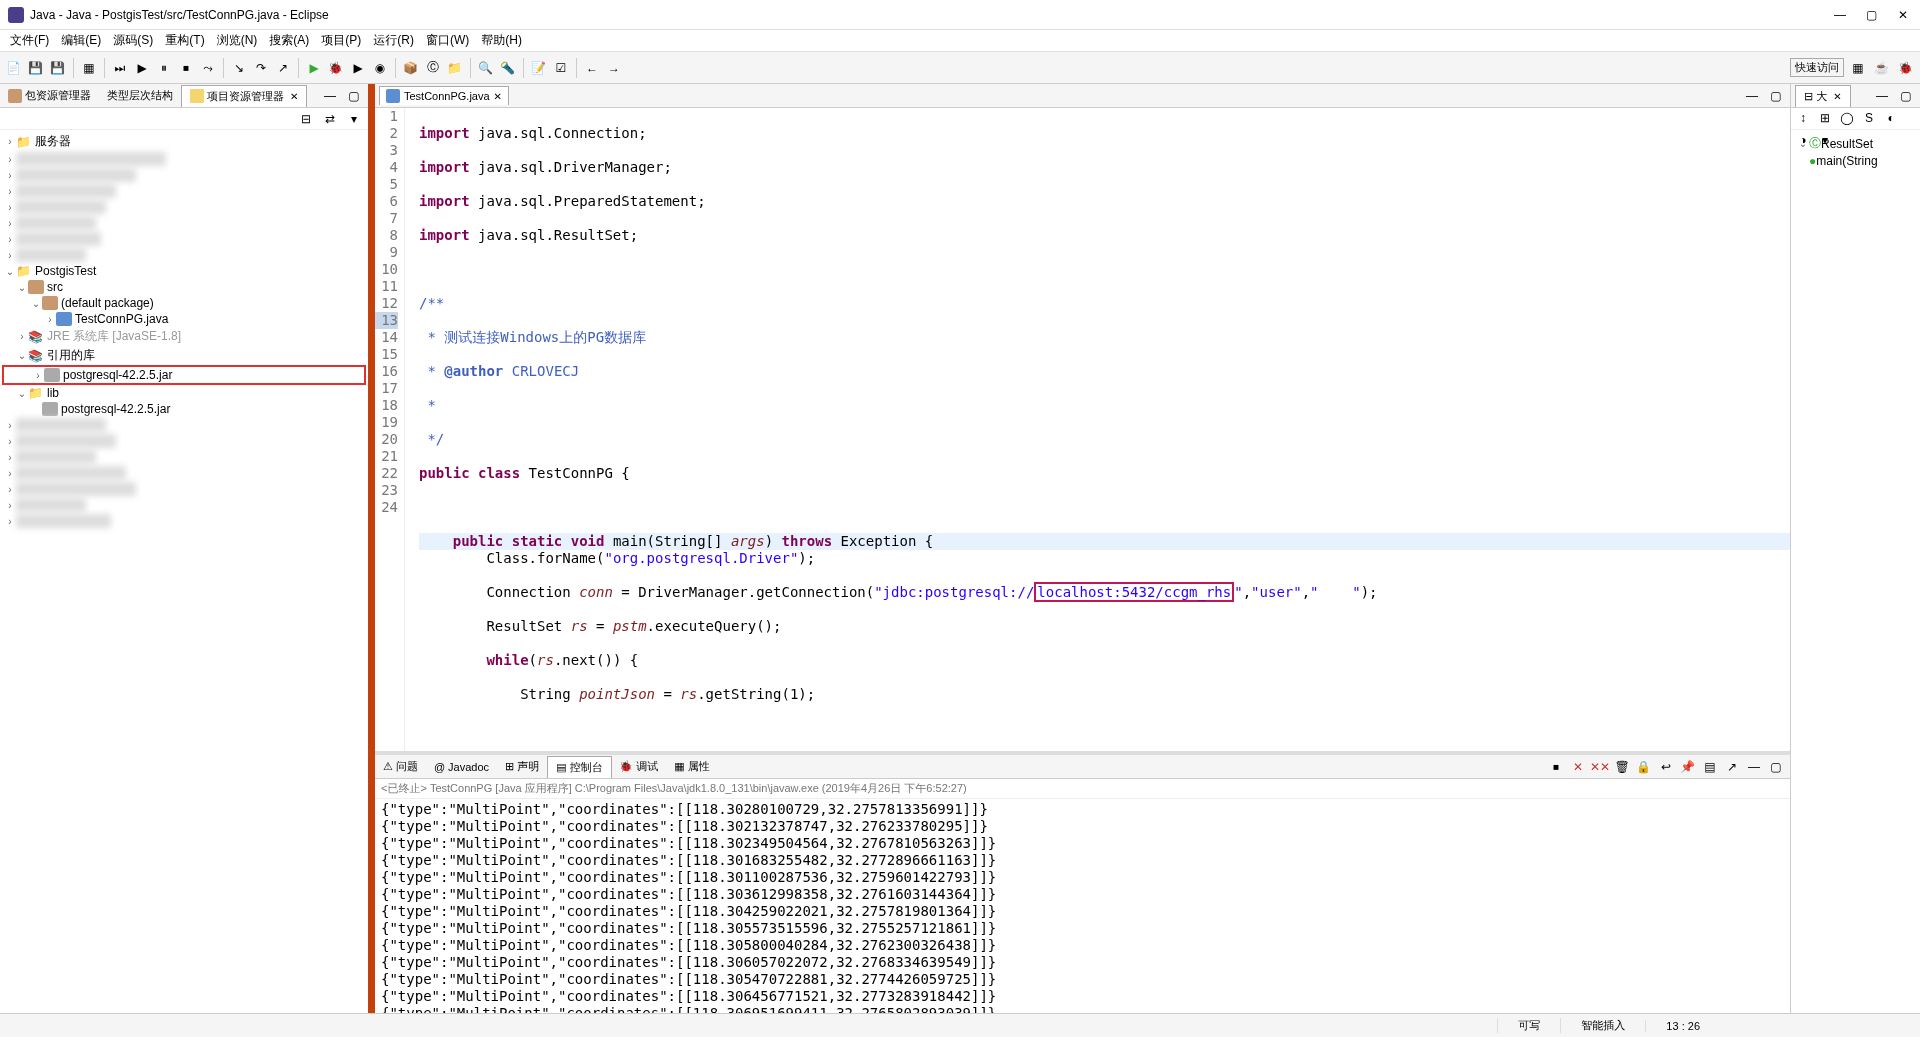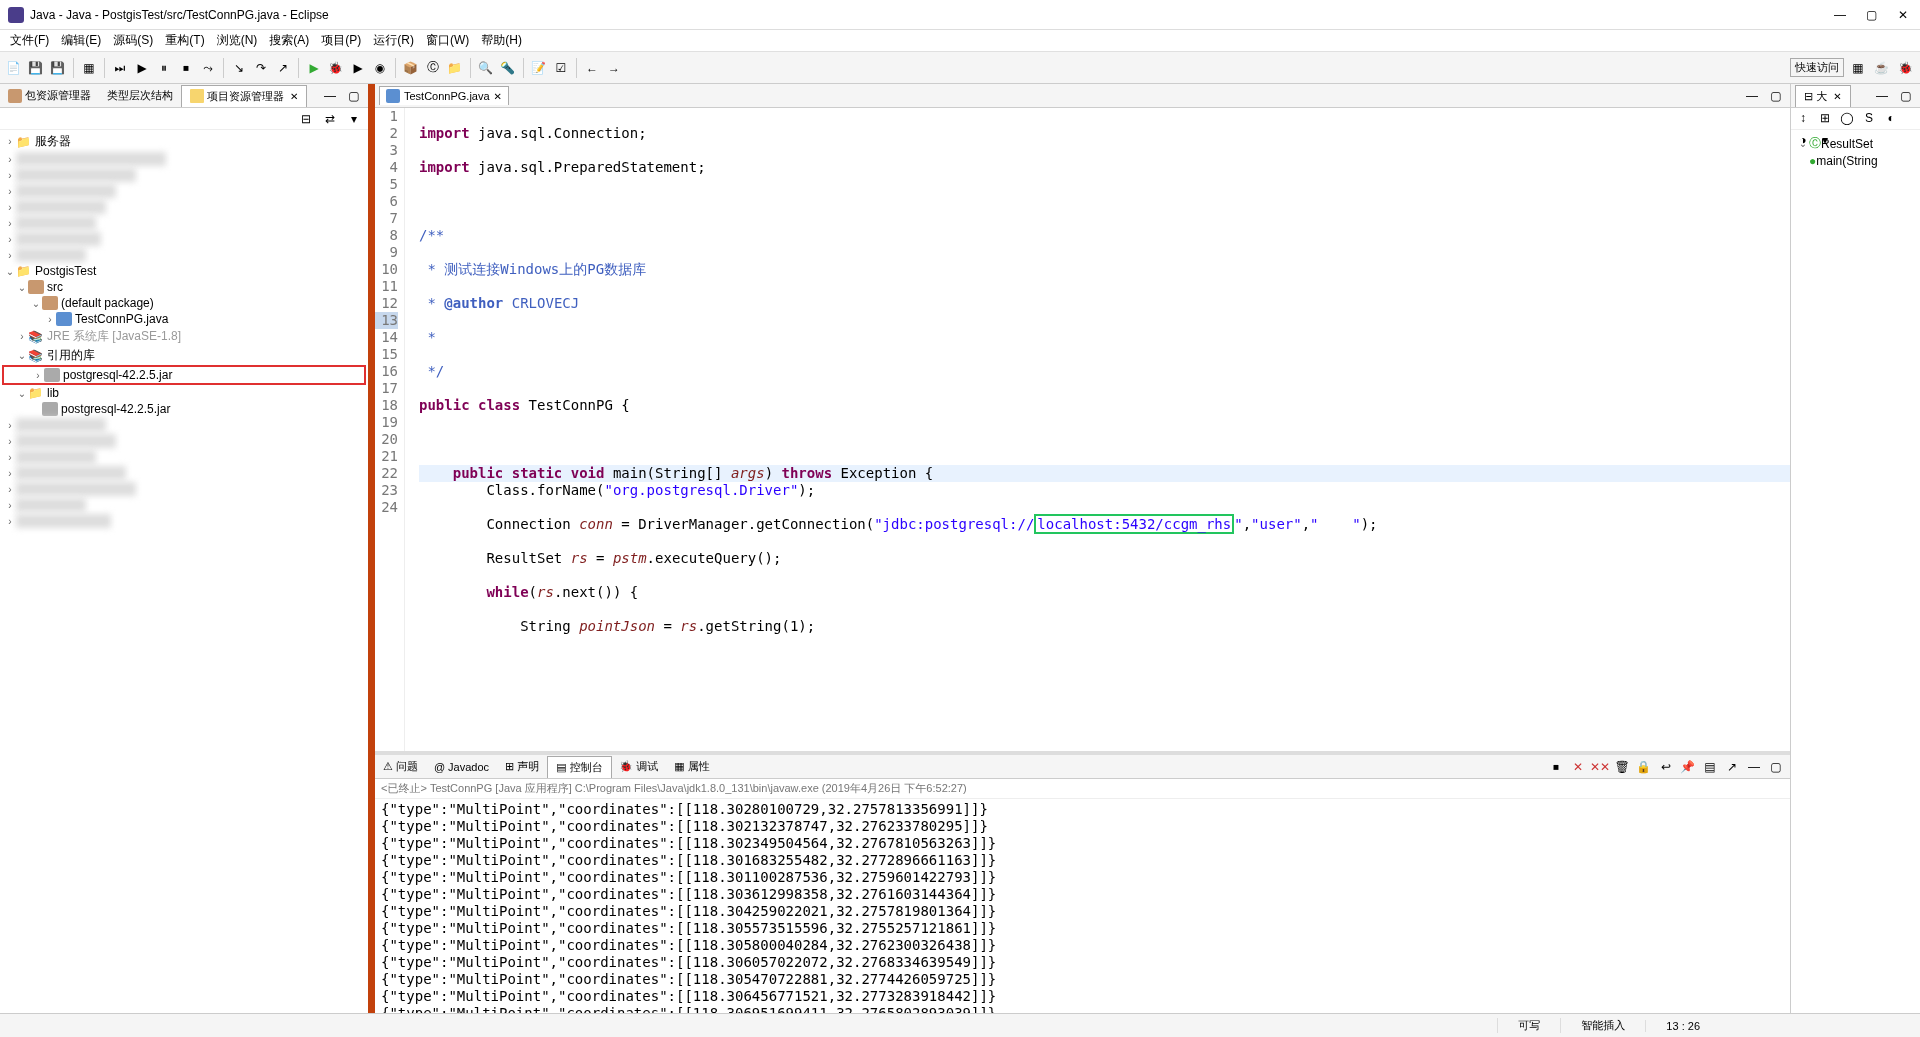--- a/index.html
+++ b/index.html
@@ -52,21 +52,21 @@
 
 .editor-area { flex: 1; display: flex; overflow: hidden; position: relative; }
 .gutter { width: 30px; background: #fff; text-align: right; padding-right: 6px; color: #787878; font-family: Consolas, monospace; font-size: 14px; line-height: 17px; border-right: 1px solid #eee; }
 .fold-col { width: 12px; background: #fff; }
 .code { flex: 1; font-family: Consolas, monospace; font-size: 14px; line-height: 17px; white-space: pre; overflow: auto; padding-left: 2px; }
 .code .kw { color: #7f0055; font-weight: bold; }
 .code .str { color: #2a00ff; }
 .code .cm { color: #3f5fbf; }
 .code .at { color: #7f1d1d; font-style: italic; }
 .code .fn { }
-.code .redbox { border: 2px solid #22c55e; padding: 0 1px; }
+.code .redbox { border: 2px solid #be185d; padding: 0 1px; }
 .line-hl { background: #e8f2fe; display: inline-block; width: 100%; }
 .gutter .cur { background: #c7d8ed; }
 
 
 .bottom-panel { height: 262px; border-top: 4px solid #ddd; display: flex; flex-direction: column; background: #fff; }
 .bottom-tabs { height: 24px; background: #f5f5f5; border-bottom: 1px solid #ccc; display: flex; align-items: center; }
 .bottom-tab { padding: 3px 8px; display: flex; align-items: center; gap: 3px; cursor: pointer; font-size: 11px; }
 .bottom-tab.active { background: #fff; border: 1px solid #aaa; border-bottom: none; }
 .bottom-tab-right { margin-left: auto; display: flex; gap: 2px; padding-right: 4px; }
 .console-header { padding: 2px 6px; color: #777; font-size: 11px; border-bottom: 1px solid #eee; }
@@ -331,21 +331,23 @@
           <div>19</div>
           <div>20</div>
           <div>21</div>
           <div>22</div>
           <div>23</div>
           <div>24</div>
       </div>
       <div class="fold-col"></div>
       <div class="code">
 <div><span class="kw">import</span><span> java.sql.Connection;</span></div>
+<div><span class="kw">import</span><span> java.sql.DriverManager;</span></div>
 <div><span class="kw">import</span><span> java.sql.PreparedStatement;</span></div>
+<div><span class="kw">import</span><span> java.sql.ResultSet;</span></div>
 <div> </div>
 <div><span class="cm">/**</span></div>
 <div><span class="cm"> * 测试连接Windows上的PG数据库</span></div>
 <div><span class="cm"> * </span><span class="cm" style="font-weight:bold">@author</span><span class="cm"> CRLOVECJ</span></div>
 <div><span class="cm"> *</span></div>
 <div><span class="cm"> */</span></div>
 <div><span class="kw">public</span><span class="kw"> class</span><span> TestConnPG {</span></div>
 <div> </div>
 <div class="line-hl"><span class="kw">    public</span><span class="kw"> static</span><span class="kw"> void</span><span> main(String[] </span><span class="at">args</span><span>) </span><span class="kw">throws</span><span> Exception {</span></div>
 <div><span>        Class.</span><span class="fn">forName</span><span>(</span><span class="str">"org.postgresql.Driver"</span><span>);</span></div>

